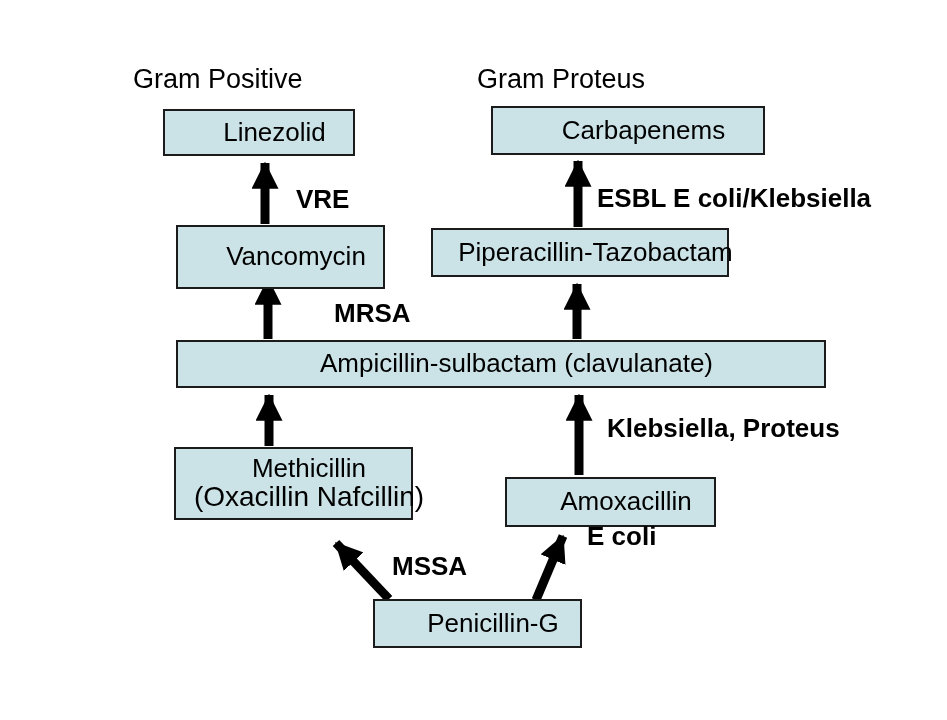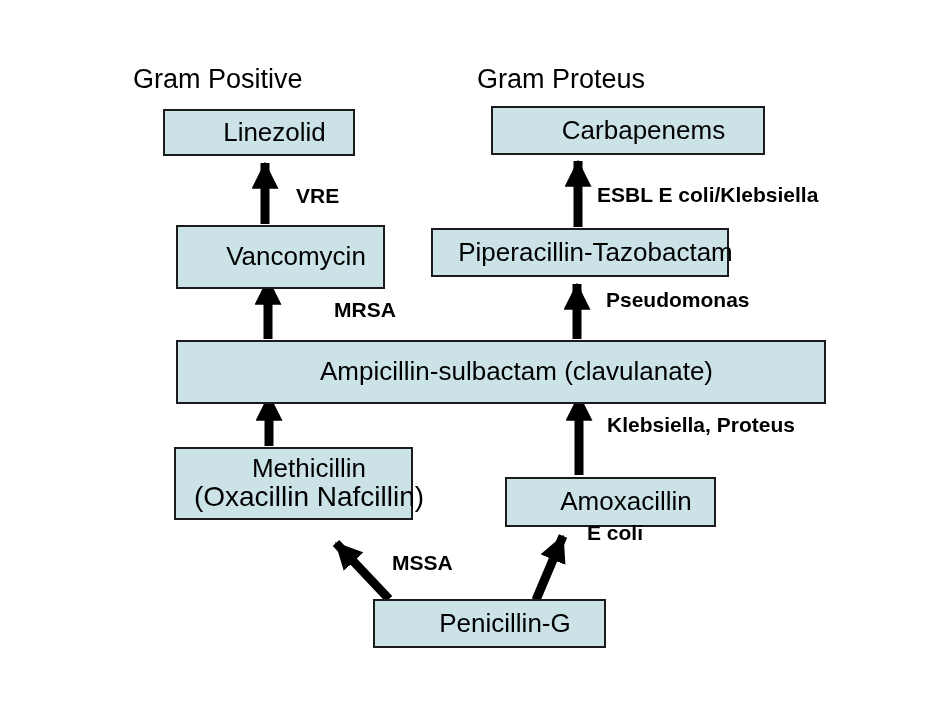--- a/index.html
+++ b/index.html
@@ -36,21 +36,21 @@
     font-size: 26px;
     line-height: 1.05;
     white-space: nowrap;
     padding-left: 31px;
   }
   .abx-box .subline {
     font-size: 28px;
   }
   .arrow-label {
     position: absolute;
-    font-size: 21px;
+    font-size: 26px;
     font-weight: bold;
     white-space: nowrap;
   }
   .arrow-layer {
     position: absolute;
     left: 0;
     top: 0;
     width: 947px;
     height: 720px;
     pointer-events: none;
@@ -89,38 +89,37 @@
   </div>
 
   <div class="abx-box" style="left:176px; top:225px; width:209px; height:64px;">
     <span>Vancomycin</span>
   </div>
 
   <div class="abx-box" style="left:431px; top:228px; width:298px; height:49px;">
     <span>Piperacillin-Tazobactam</span>
   </div>
 
-  <div class="abx-box" style="left:176px; top:340px; width:650px; height:64px;">
+  <div class="abx-box" style="left:176px; top:340px; width:650px; height:48px;">
     <span>Ampicillin-sulbactam (clavulanate)</span>
   </div>
 
   <div class="abx-box" style="left:174px; top:447px; width:239px; height:73px;">
     <span>Methicillin</span>
     <span class="subline">(Oxacillin Nafcillin)</span>
   </div>
 
   <div class="abx-box" style="left:505px; top:477px; width:211px; height:50px;">
     <span>Amoxacillin</span>
   </div>
 
-  <div class="abx-box" style="left:373px; top:599px; width:233px; height:49px;">
+  <div class="abx-box" style="left:373px; top:599px; width:209px; height:49px;">
     <span>Penicillin-G</span>
   </div>
 
   <div class="arrow-label" style="left:296px; top:184px;">VRE</div>
   <div class="arrow-label" style="left:597px; top:183px;">ESBL E coli/Klebsiella</div>
   <div class="arrow-label" style="left:306px; top:298px;margin-left:28px;">MRSA</div>
-  <div class="arrow-label" style="left:606px; top:288px;">Pseudomonas</div>
   <div class="arrow-label" style="left:607px; top:413px;">Klebsiella, Proteus</div>
   <div class="arrow-label" style="left:392px; top:551px;">MSSA</div>
   <div class="arrow-label" style="left:587px; top:521px;">E coli</div>
 
 </div>
 
 </body></html>

